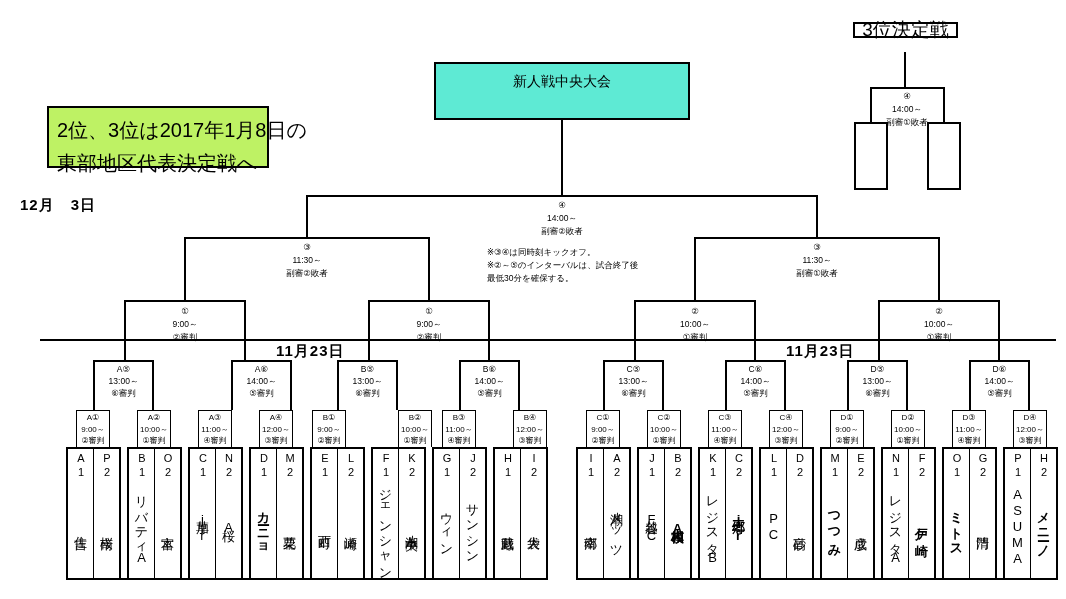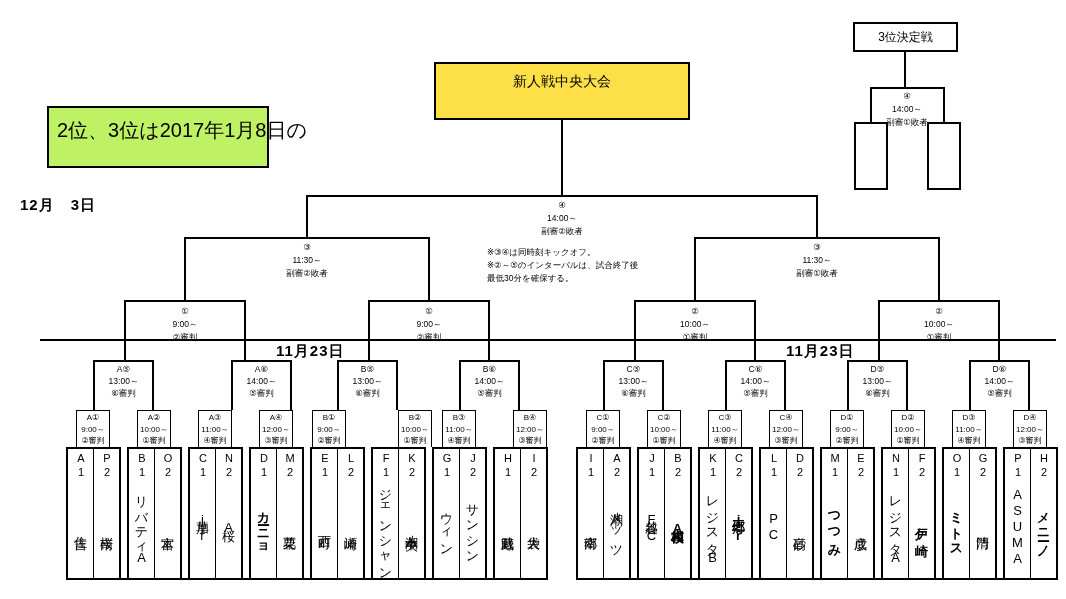--- a/index.html
+++ b/index.html
@@ -3,25 +3,25 @@
 <meta charset="utf-8">
 <style>
   *{box-sizing:border-box;margin:0;padding:0}
   body{background:#e9e9e9;font-family:"Liberation Sans","DejaVu Sans",sans-serif;color:#000}
   .stage{position:relative;width:1066px;height:599px;background:#fff;overflow:hidden}
   .ln{position:absolute;background:#000}
   .layer{position:absolute;left:0;top:0;width:100%;height:100%;pointer-events:none}
 
   
   .champ{position:absolute;left:434px;top:62px;width:256px;height:58px;border:2px solid #000;
-         text-align:center;font-size:14px;line-height:1.55;padding-top:7px;background:#fde047}
+         text-align:center;font-size:14px;line-height:1.55;padding-top:7px;background:#5eead4}
   .info{position:absolute;left:47px;top:106px;width:222px;height:62px;border:2px solid #000;
         font-size:20px;line-height:1.65;padding:6px 8px;white-space:nowrap;background:#bef264}
-  .tp-title{position:absolute;left:853px;top:22px;width:105px;height:30px;border:2px solid #000;
-            display:flex;align-items:center;justify-content:center;font-size:12px;background:#fff}
+  .tp-title{position:absolute;left:853px;top:22px;width:105px;height:16px;border:2px solid #000;
+            display:flex;align-items:center;justify-content:center;font-size:19px;background:#fff}
   .slot{position:absolute;top:122px;width:34px;height:68px;border:2px solid #000;background:#fff}
   .slot.s1{left:854px}.slot.s2{left:927px}
 
   
   .date{position:absolute;font-size:15px;font-weight:bold;letter-spacing:1px;white-space:nowrap}
   .d1{left:20px;top:196px}
   .d2{left:276px;top:342px}
   .d3{left:786px;top:342px}
   .notes{position:absolute;left:487px;top:246px;font-size:8.5px;line-height:1.55;white-space:nowrap}
 
@@ -104,20 +104,21 @@
   <div class="mlabel tp-label">
     <span>④</span>
     <span>14:00～</span>
     <span>副審①敗者</span>
   </div>
   <div class="slot s1"></div>
   <div class="slot s2"></div>
 
   <div class="info">
     <div>2位、3位は2017年1月8日の</div>
+    <div>東部地区代表決定戦へ</div>
   </div>
 
   <div class="date d1">12月　3日</div>
   <div class="date d2">11月23日</div>
   <div class="date d3">11月23日</div>
 
   <div class="notes">
     <div>※③④は同時刻キックオフ。</div>
     <div>※②～⑤のインターバルは、試合終了後</div>
     <div>最低30分を確保する。</div>

